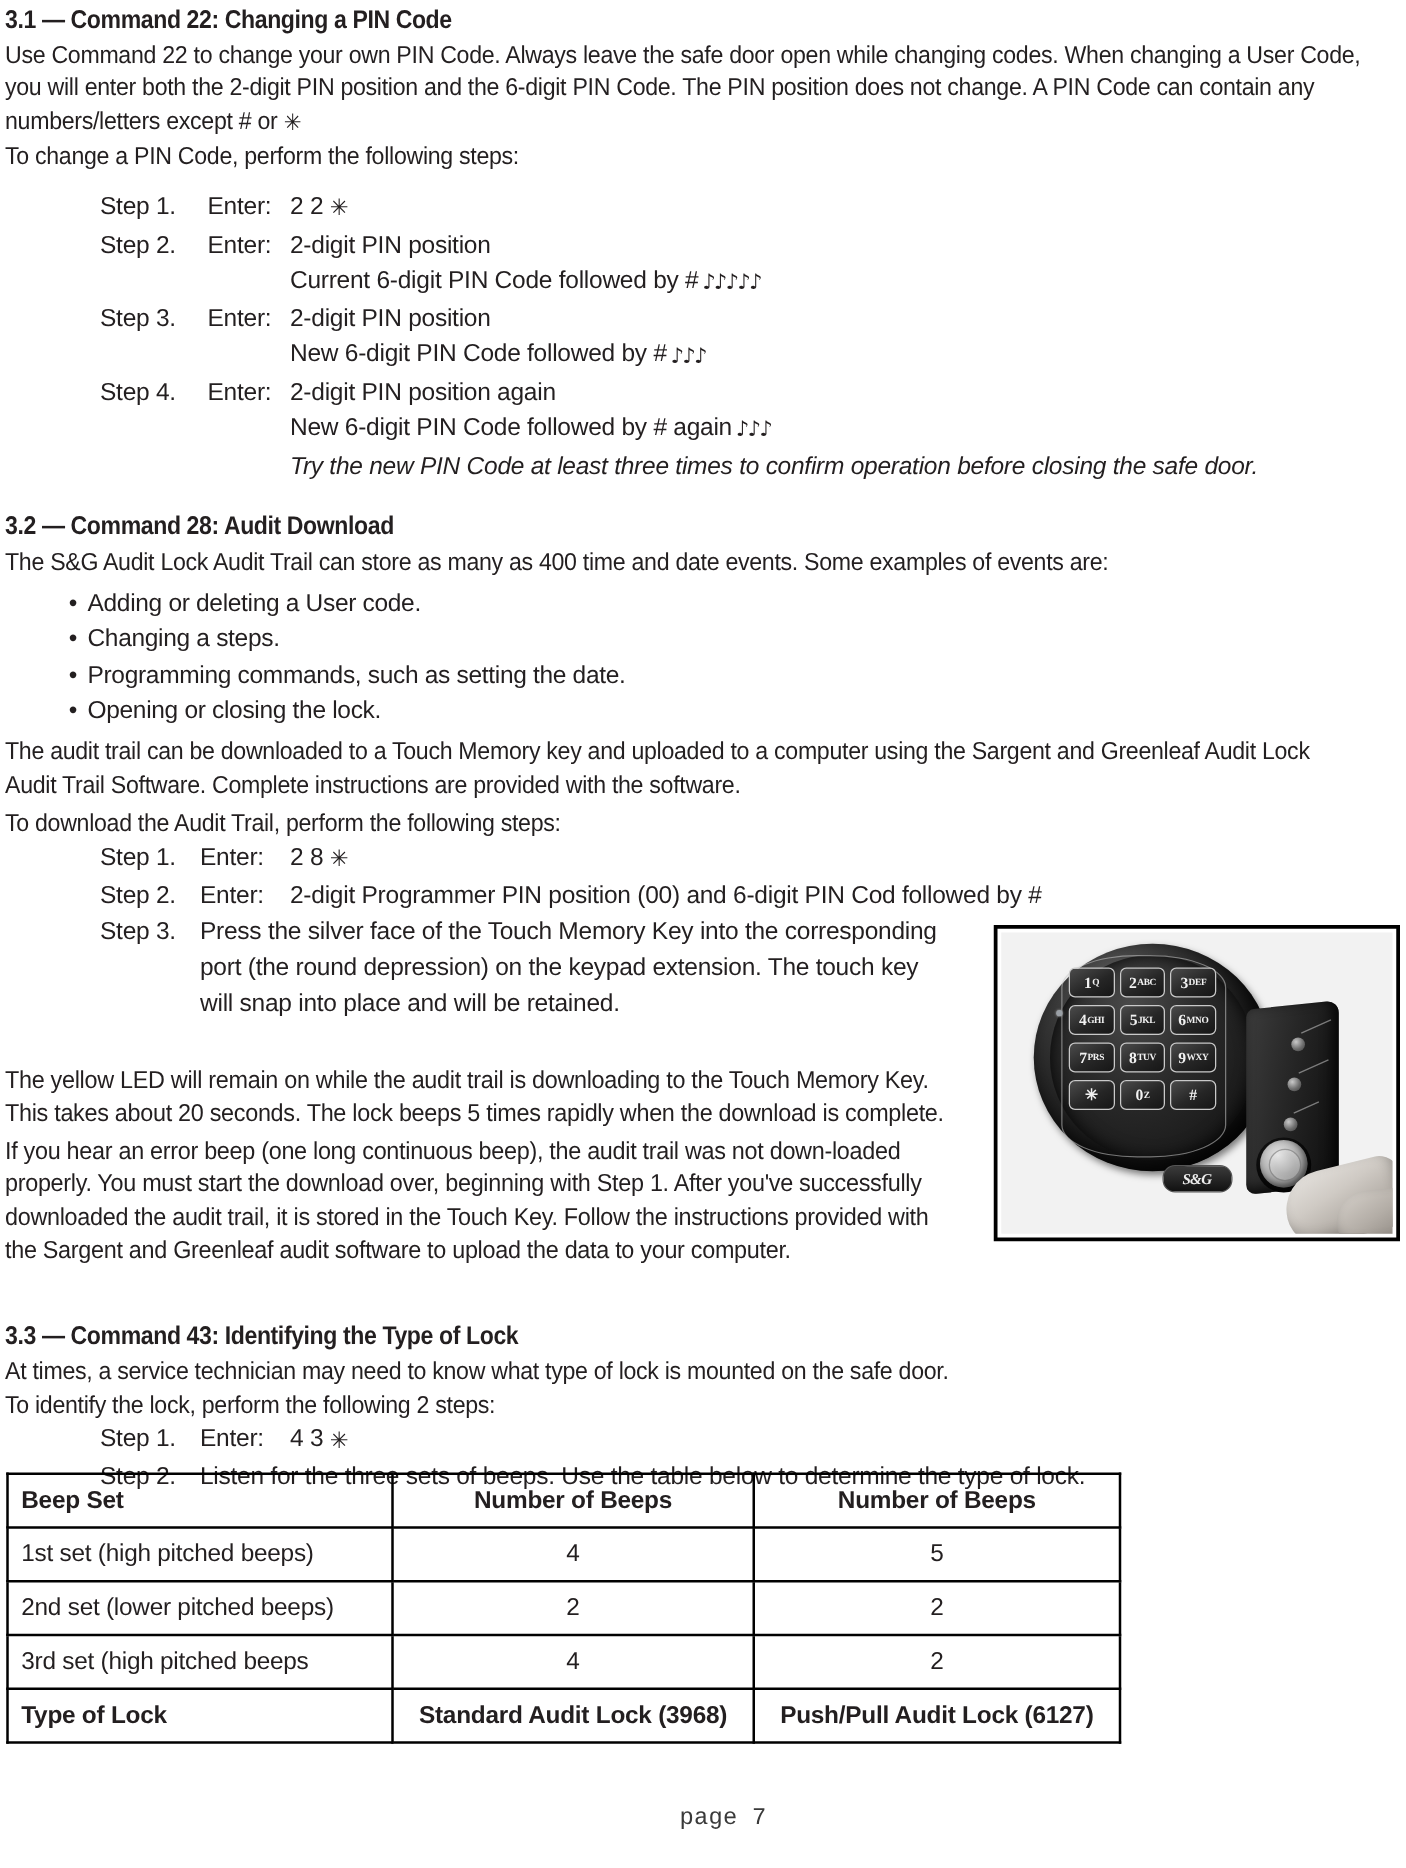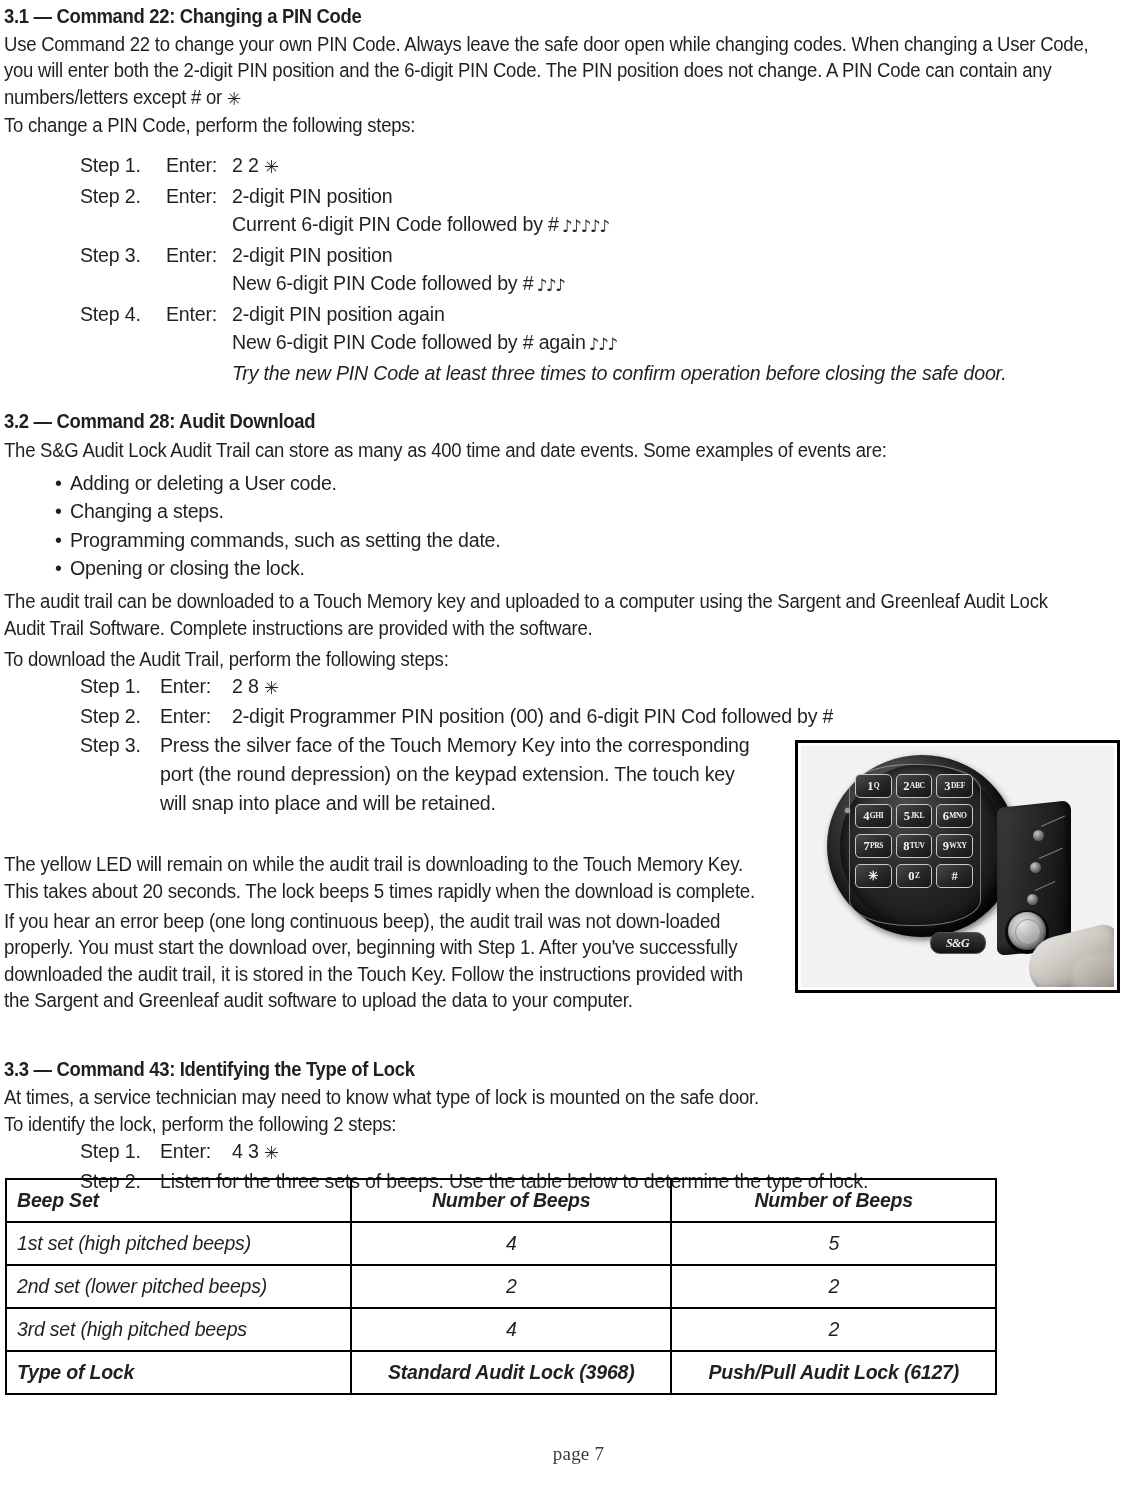--- a/index.html
+++ b/index.html
@@ -323,25 +323,24 @@
     transform: rotate(-6deg);
     z-index: 10;
     box-shadow: inset -3px -4px 9px rgba(0,0,0,.3);
   }
 
   
   table.beep-table {
     position: absolute;
     left: 5px;
     top: 1178px;
-    width: 992px;
+    width: 892px;
     border-collapse: collapse;
     font-size: 19.5px;
     letter-spacing: -0.2px;
-    font-style: italic;
   }
   table.beep-table td, table.beep-table th {
     border: 2.4px solid #000;
     padding: 4px 8px;
     height: 33px;
     font-weight: normal;
     text-align: center;
     vertical-align: middle;
   }
   table.beep-table th {
@@ -359,21 +358,21 @@
   }
   table.beep-table .col-mid { width: 296px; }
   table.beep-table .col-right { width: 300px; }
 
   .page-number {
     position: absolute;
     left: 0;
     right: 0;
     top: 1443px;
     text-align: center;
-    font-family: Liberation Serif, serif;
+    font-family: Liberation Mono, monospace;
     font-size: 19px;
     color: #3a3a3a;
     letter-spacing: 0.2px;
     padding-left: 32px;
   }
 </style>
 </head>
 <body>
 
 <div class="page">

